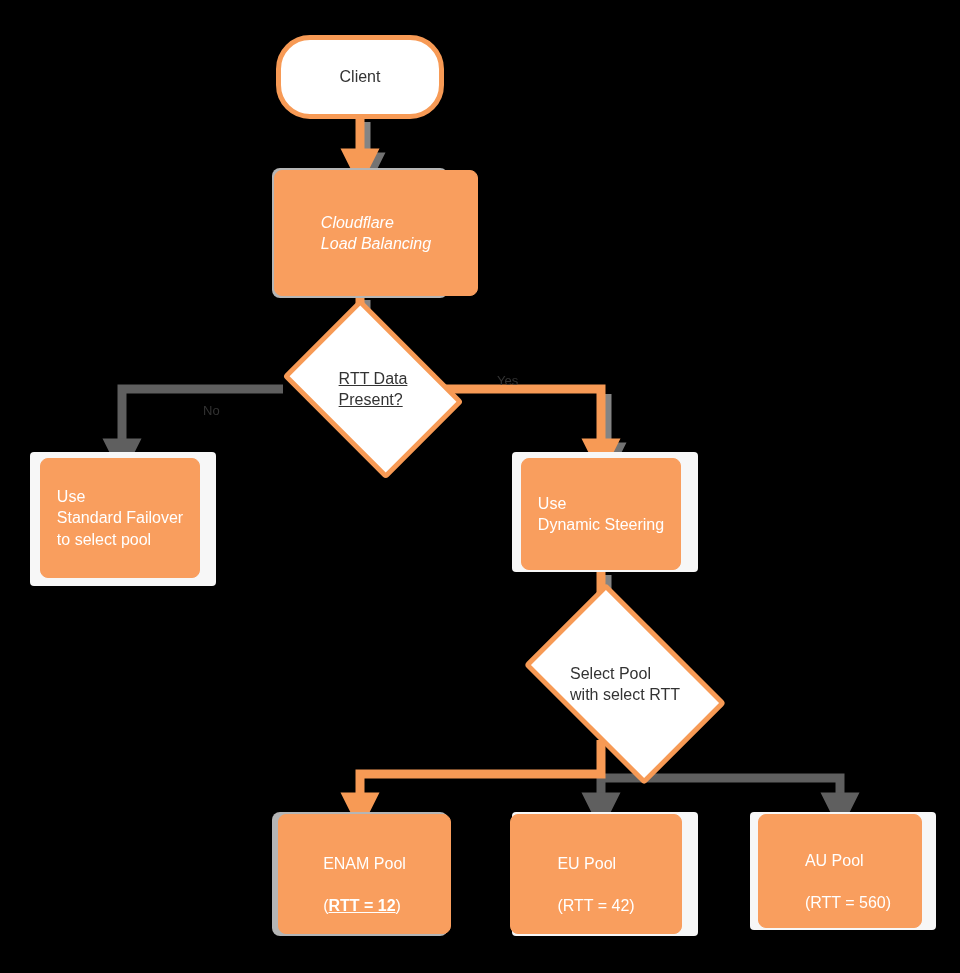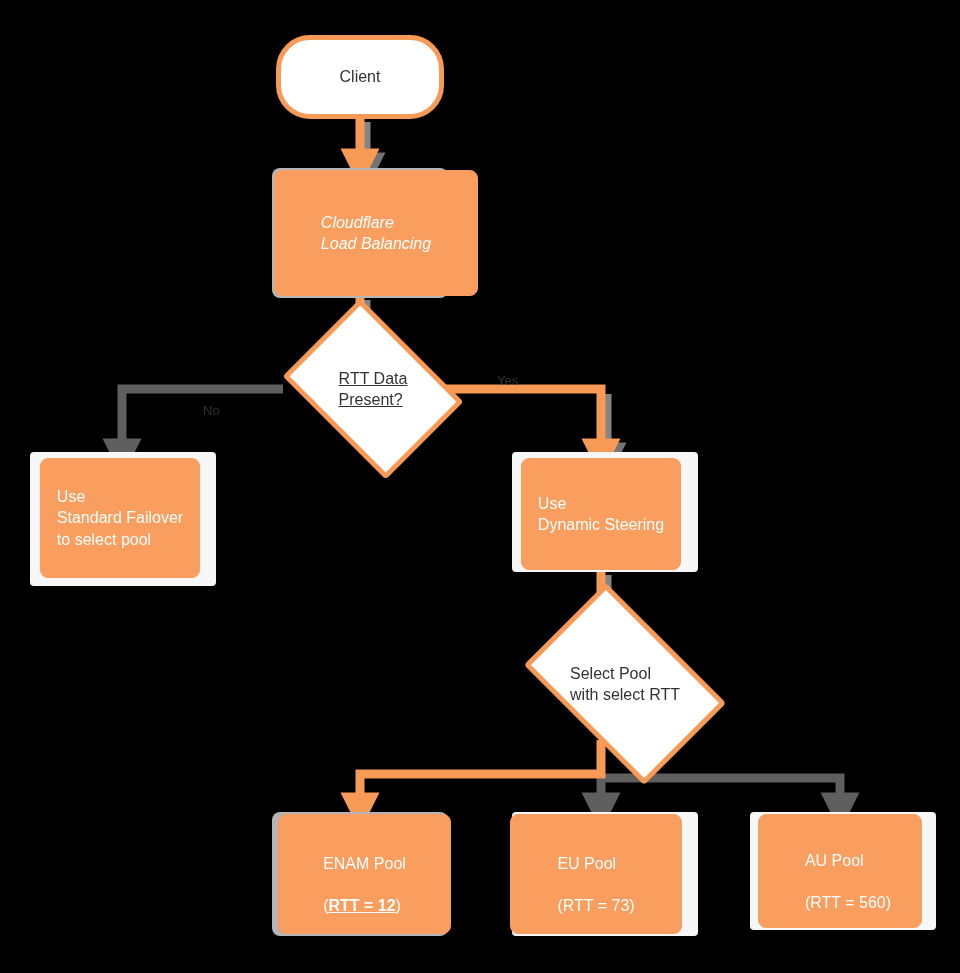--- a/index.html
+++ b/index.html
@@ -212,21 +212,21 @@
   <div class="node node-process" style="left:278px; top:814px; width:173px; height:120px;">
     <span class="node-label">
       <span>ENAM Pool</span><br>
       <span><span>(</span><b>RTT = 12</b><span>)</span></span>
     </span>
   </div>
 
   <div class="node node-process" style="left:510px; top:814px; width:172px; height:120px;">
     <span class="node-label">
       <span>EU Pool</span><br>
-      <span>(RTT = 73)</span>
+      <span>(RTT = 42)</span>
     </span>
   </div>
 
   <div class="node node-process" style="left:758px; top:814px; width:164px; height:114px;padding-left:16px;">
     <span class="node-label">
       <span>AU Pool</span><br>
       <span>(RTT = 560)</span>
     </span>
   </div>
 

